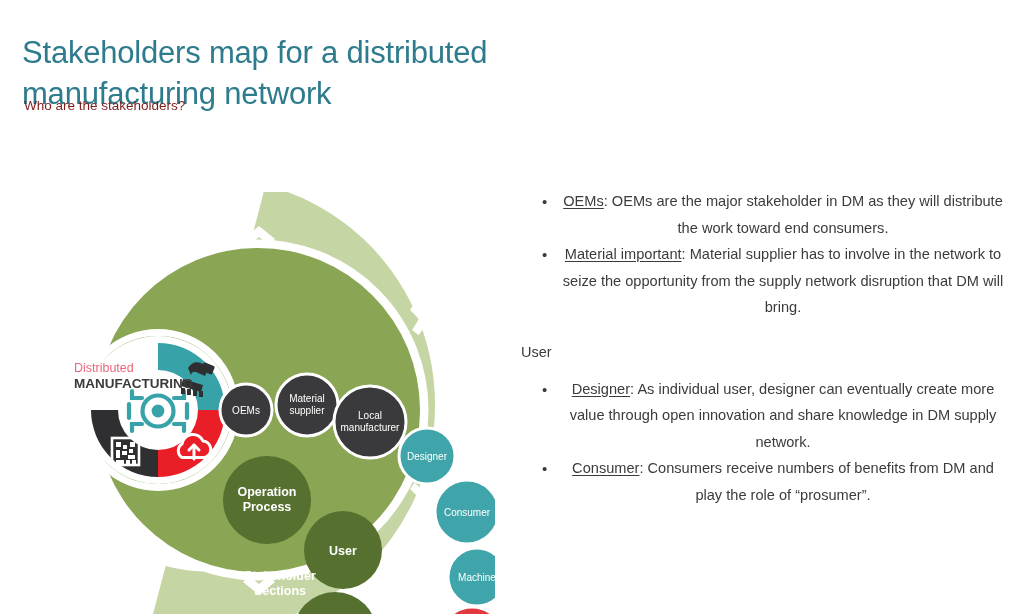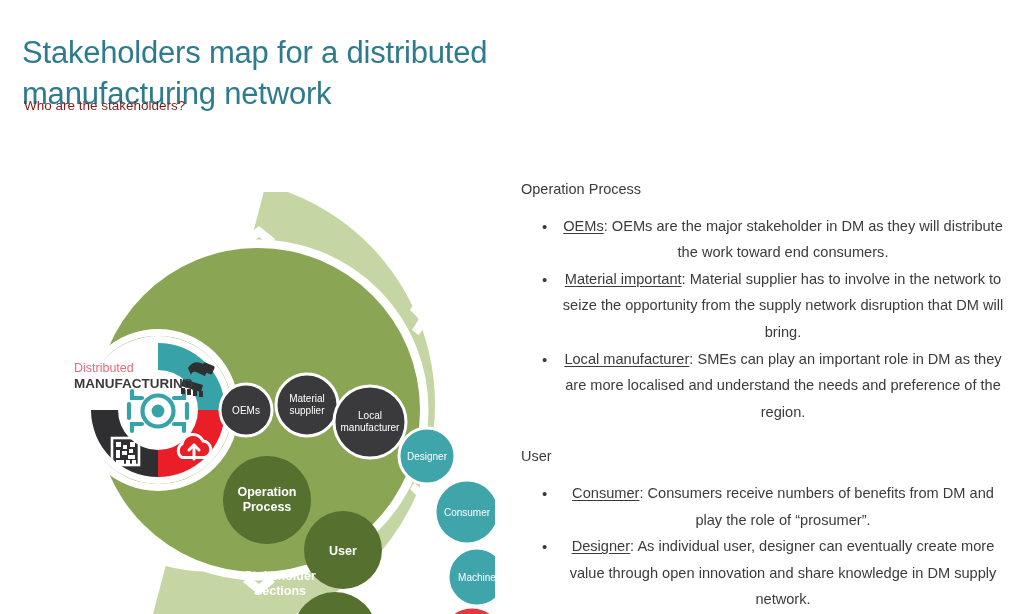--- a/index.html
+++ b/index.html
@@ -244,30 +244,28 @@
 
         <circle cx="184" cy="567" r="30" fill="#9179bd" stroke="#ffffff" stroke-width="3"></circle>
         <text x="184" y="564" text-anchor="middle" font-size="10" fill="#ffffff" font-family="Liberation Sans, sans-serif">Academic</text>
         <text x="184" y="576" text-anchor="middle" font-size="10" fill="#ffffff" font-family="Liberation Sans, sans-serif">Institution</text>
       </g>
     </svg>
   </div>
 
   <div class="content">
 
-    <div class="sec-heading">Operation Process</div>
 
     <ul class="bullets">
       <li><span class="term">OEMs</span><span>: OEMs are the major stakeholder in DM as they will distribute the work toward end consumers.</span></li>
       <li><span class="term">Material important</span><span>: Material supplier has to involve in the network to seize the opportunity from the supply network disruption that DM will bring.</span></li>
-      <li><span class="term">Local manufacturer</span><span>: SMEs can play an important role in DM as they are more localised and understand the needs and preference of the region.</span></li>
     </ul>
 
     <div class="sec-heading second">User</div>
 
     <ul class="bullets">
+      <li><span class="term">Designer</span><span>: As individual user, designer can eventually create more value through open innovation and share knowledge in DM supply network.</span></li>
       <li><span class="term">Consumer</span><span>: Consumers receive numbers of benefits from DM and play the role of “prosumer”.</span></li>
-      <li><span class="term">Designer</span><span>: As individual user, designer can eventually create more value through open innovation and share knowledge in DM supply network.</span></li>
       <li class="clip-row"></li>
     </ul>
 
   </div>
 </div>
 
 </body></html>

